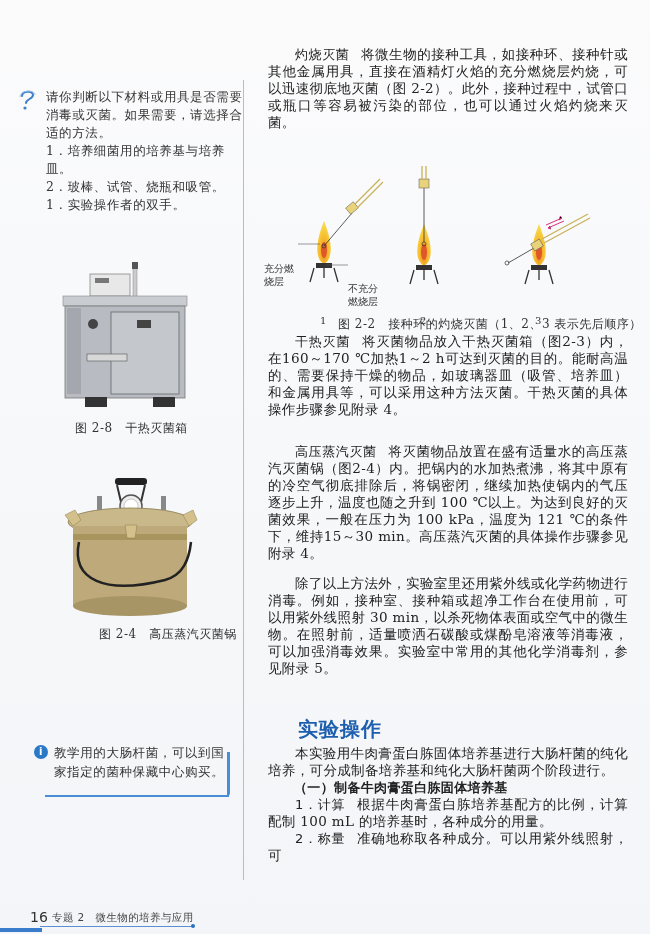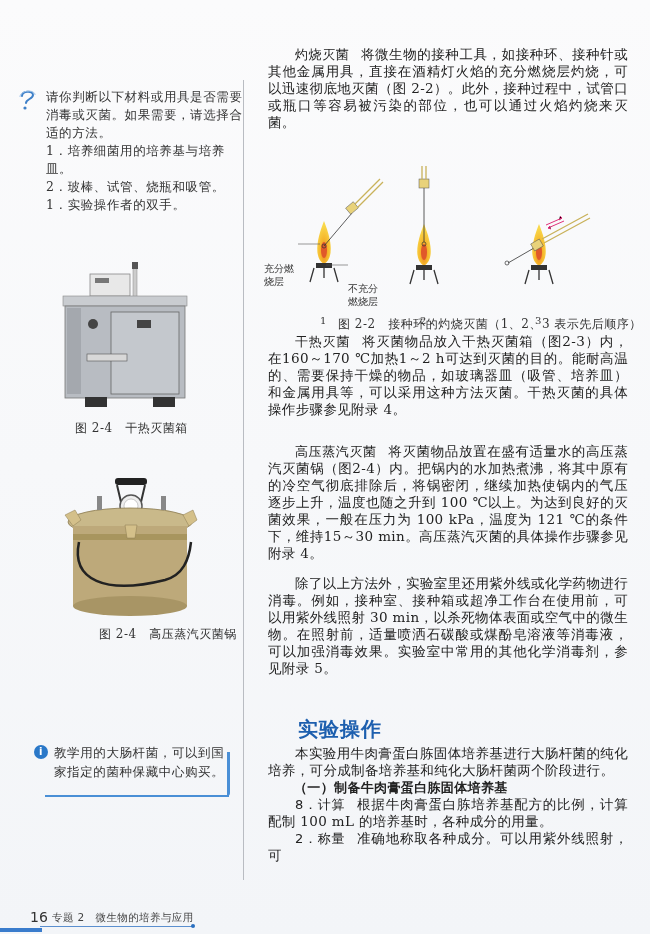--- a/index.html
+++ b/index.html
@@ -79,21 +79,21 @@
     <rect x="8" y="34" width="124" height="10" fill="#c9ccd0" stroke="#888" stroke-width="0.6"></rect>
     <rect x="10" y="44" width="120" height="92" fill="#b8bcc2" stroke="#777" stroke-width="0.8"></rect>
     <rect x="12" y="46" width="14" height="86" fill="#a4a8ae"></rect>
     <rect x="56" y="50" width="68" height="82" fill="#c4c8cd" stroke="#666" stroke-width="0.8"></rect>
     <rect x="82" y="58" width="14" height="8" fill="#444"></rect>
     <circle cx="38" cy="62" r="5" fill="#444"></circle>
     <rect x="32" y="92" width="40" height="7" fill="#d8d8d8" stroke="#555" stroke-width="0.6"></rect>
     <rect x="30" y="135" width="22" height="10" fill="#333"></rect>
     <rect x="98" y="135" width="22" height="10" fill="#333"></rect>
   </svg>
-  <div class="cap" style="left:75px;top:420px;">图 2-4　干热灭菌箱</div>
+  <div class="cap" style="left:75px;top:420px;">图 2-8　干热灭菌箱</div>
 
   <svg class="fig4" viewBox="0 0 150 150">
     <rect x="60" y="8" width="32" height="7" rx="3" fill="#222"></rect>
     <path d="M62 15 L66 32 M90 15 L86 32" stroke="#333" stroke-width="2"></path>
     <circle cx="76" cy="36" r="11" fill="#eee" stroke="#555" stroke-width="1.5"></circle>
     <circle cx="76" cy="36" r="7" fill="#fff" stroke="#999" stroke-width="0.5"></circle>
     <ellipse cx="75" cy="52" rx="62" ry="14" fill="#c9b98a" stroke="#8a7a50" stroke-width="0.8"></ellipse>
     <rect x="18" y="56" width="114" height="80" fill="#bda97a"></rect>
     <ellipse cx="75" cy="136" rx="57" ry="10" fill="#a89565"></ellipse>
     <rect x="18" y="64" width="114" height="6" fill="#a8955e"></rect>
@@ -183,21 +183,21 @@
 
   <div class="main" style="top:575px;">
     <p>除了以上方法外，实验室里还用紫外线或化学药物进行消毒。例如，接种室、接种箱或超净工作台在使用前，可以用紫外线照射 30 min，以杀死物体表面或空气中的微生物。在照射前，适量喷洒石碳酸或煤酚皂溶液等消毒液，可以加强消毒效果。实验室中常用的其他化学消毒剂，参见附录 5。</p>
   </div>
 
   <div class="h2">实验操作</div>
 
   <div class="main" style="top:745px;">
     <p>本实验用牛肉膏蛋白胨固体培养基进行大肠杆菌的纯化培养，可分成制备培养基和纯化大肠杆菌两个阶段进行。</p>
     <p class="h3">（一）制备牛肉膏蛋白胨固体培养基</p>
-    <p><span class="term">8．计算</span><span>根据牛肉膏蛋白胨培养基配方的比例，计算配制 100 mL 的培养基时，各种成分的用量。</span></p>
+    <p><span class="term">1．计算</span><span>根据牛肉膏蛋白胨培养基配方的比例，计算配制 100 mL 的培养基时，各种成分的用量。</span></p>
     <p><span class="term">2．称量</span><span>准确地称取各种成分。可以用紫外线照射，可</span></p>
   </div>
 
   <div class="footer">
     <span class="footer-num">16</span>
     <span class="footer-title">专题 2　微生物的培养与应用</span>
     <div class="footer-line"></div>
     <div class="footer-dot"></div>
     <div class="footer-bar"></div>
   </div>

